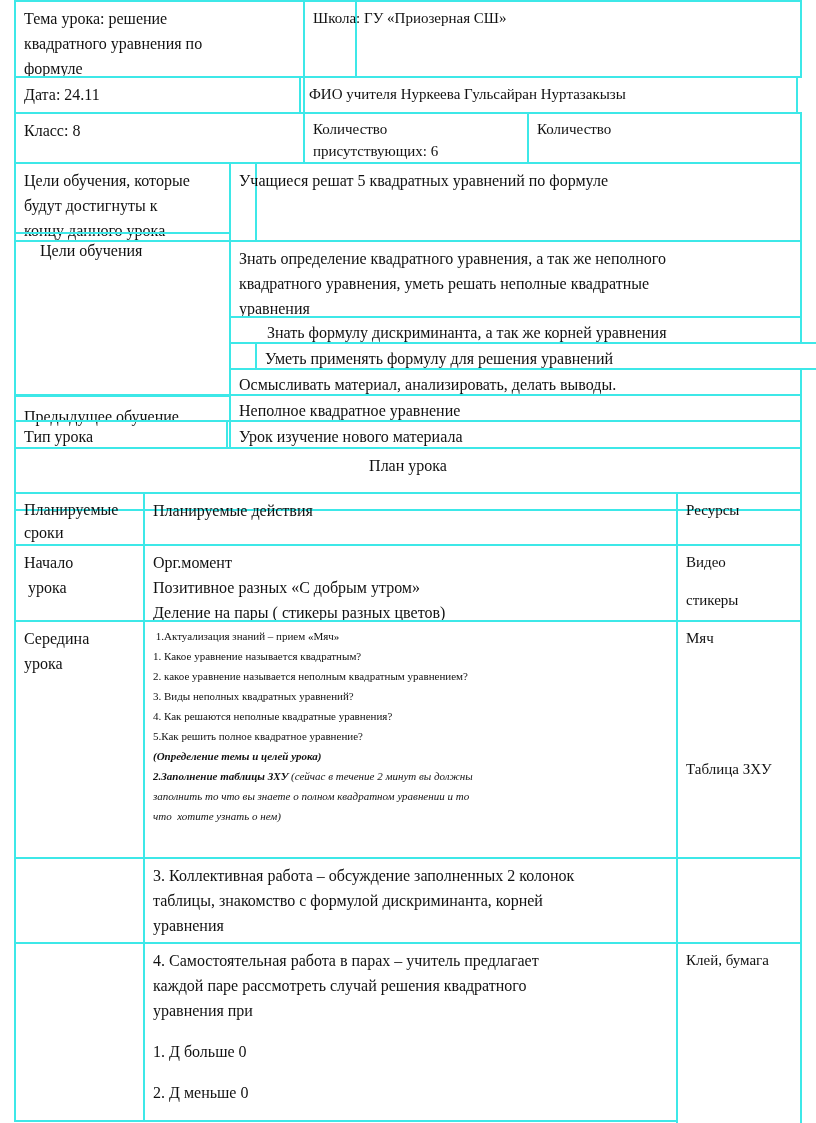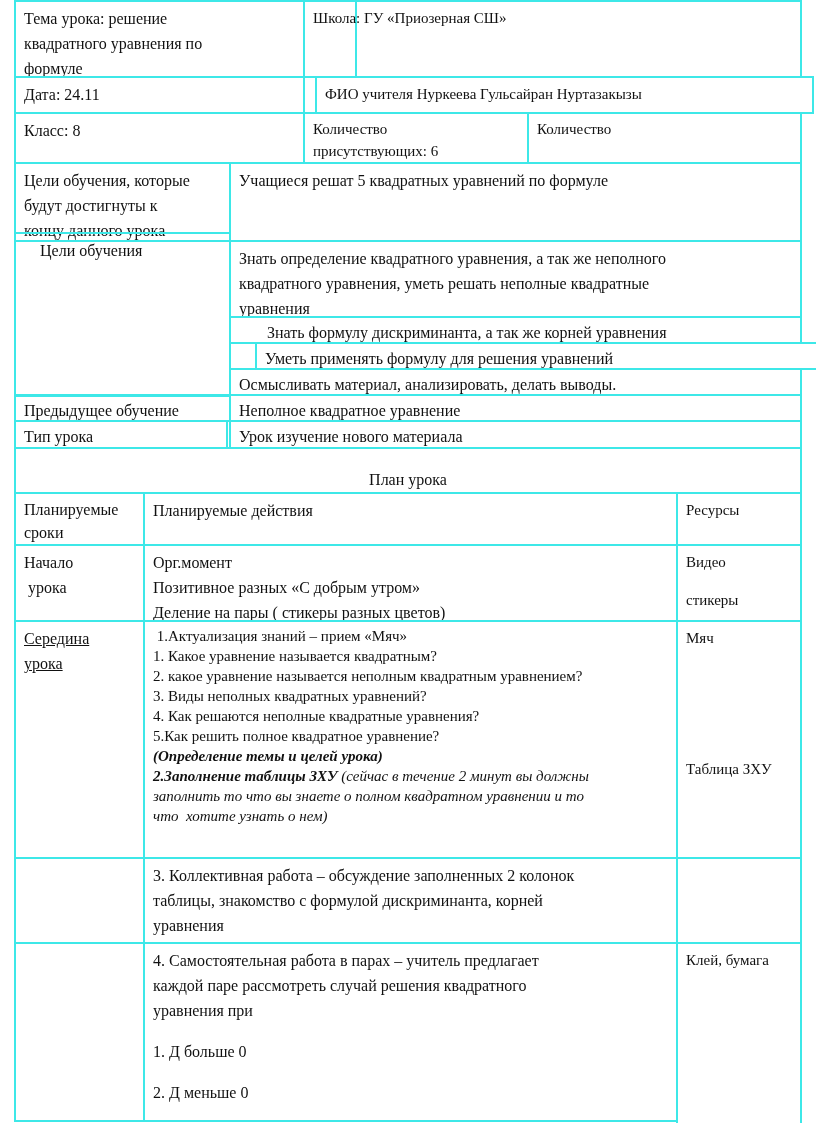--- a/index.html
+++ b/index.html
@@ -3,56 +3,56 @@
 <meta charset="utf-8">
 <style>
   html, body { margin: 0; padding: 0; background: #ffffff; }
   body { width: 816px; height: 1123px; position: relative; overflow: hidden;
          font-family: "Liberation Serif", "DejaVu Serif", serif; color: #111; }
   .cell { position: absolute; box-sizing: border-box; border: 2px solid #3de8e8;
           padding: 4px 8px; font-size: 16px; line-height: 25px; }
   .sm { font-size: 15px; line-height: 24px; }
   .line { display: block; white-space: nowrap; }
   .center { text-align: center; }
-  .mid-list .line { font-size: 15px; line-height: 20px; }
+  .mid-list .line { font-size: 11px; line-height: 20px; }
   .bi { font-weight: bold; font-style: italic; }
   .it { font-style: italic; }
   .gap { display: block; height: 16px; }
 </style>
 </head>
 <body>
 
 <div class="cell" style="left:14px;top:0;width:343px;height:78px;">
   <span class="line">Тема урока: решение</span>
   <span class="line">квадратного уравнения по</span>
   <span class="line">формуле</span>
 </div>
 <div class="cell sm" style="left:303px;top:0;width:499px;height:78px;">
   <span class="line">Школа: ГУ «Приозерная СШ»</span>
 </div>
 
 <div class="cell" style="left:14px;top:76px;width:291px;height:38px;">
   <span class="line">Дата: 24.11</span>
 </div>
-<div class="cell sm" style="left:315px;top:76px;width:499px;height:38px;">
+<div class="cell sm" style="left:299px;top:76px;width:499px;height:38px;">
   <span class="line">ФИО учителя Нуркеева Гульсайран Нуртазакызы</span>
 </div>
 
 <div class="cell" style="left:14px;top:112px;width:291px;height:52px;">
   <span class="line">Класс: 8</span>
 </div>
 <div class="cell sm" style="left:303px;top:112px;width:226px;height:52px;line-height:22px;">
   <span class="line">Количество</span>
   <span class="line">присутствующих: 6</span>
 </div>
 <div class="cell sm" style="left:527px;top:112px;width:275px;height:52px;line-height:22px;">
   <span class="line">Количество</span>
 </div>
 
-<div class="cell" style="left:14px;top:162px;width:217px;height:80px;">
+<div class="cell" style="left:14px;top:162px;width:243px;height:80px;">
   <span class="line">Цели обучения, которые</span>
   <span class="line">будут  достигнуты к</span>
   <span class="line">концу данного урока</span>
 </div>
 <div class="cell" style="left:229px;top:162px;width:573px;height:80px;">
   <span class="line">Учащиеся решат  5 квадратных уравнений по формуле</span>
 </div>
 
 <div class="cell" style="left:14px;top:232px;width:217px;height:165px;padding-left:24px;">
   <span class="line">Цели обучения</span>
@@ -65,35 +65,35 @@
 <div class="cell" style="left:229px;top:316px;width:573px;height:28px;padding-top:2px;padding-left:36px;">
   <span class="line">Знать формулу дискриминанта, а так же корней уравнения</span>
 </div>
 <div class="cell" style="left:229px;top:342px;width:573px;height:28px;padding-top:2px;margin-left:26px;">
   <span class="line">Уметь применять формулу для решения уравнений</span>
 </div>
 <div class="cell" style="left:229px;top:368px;width:573px;height:28px;padding-top:2px;">
   <span class="line">Осмысливать материал, анализировать, делать выводы.</span>
 </div>
 
-<div class="cell" style="left:14px;top:394px;width:217px;height:28px;padding-top:2px;">
+<div class="cell" style="left:14px;top:394px;width:217px;height:28px;padding-top:8px;">
   <span class="line">Предыдущее обучение</span>
 </div>
 <div class="cell" style="left:229px;top:394px;width:573px;height:28px;padding-top:2px;">
   <span class="line">Неполное квадратное уравнение</span>
 </div>
 
 <div class="cell" style="left:14px;top:420px;width:214px;height:29px;padding-top:2px;">
   <span class="line">Тип урока</span>
 </div>
 <div class="cell" style="left:229px;top:420px;width:573px;height:29px;padding-top:2px;">
   <span class="line">Урок изучение нового материала</span>
 </div>
 
-<div class="cell center" style="left:14px;top:447px;width:788px;height:47px;padding-top:18px;">
+<div class="cell center" style="left:14px;top:447px;width:788px;height:64px;padding-top:4px;">
   <span class="line">План урока</span>
 </div>
 
 <div class="cell" style="left:14px;top:492px;width:131px;height:54px;line-height:23px;">
   <span class="line">Планируемые</span>
   <span class="line">сроки</span>
 </div>
 <div class="cell" style="left:143px;top:492px;width:535px;height:54px;">
   <span class="line">Планируемые действия</span>
 </div>
@@ -108,21 +108,21 @@
 <div class="cell" style="left:143px;top:544px;width:535px;height:78px;">
   <span class="line">Орг.момент</span>
   <span class="line">Позитивное разных «С добрым утром»</span>
   <span class="line">Деление на пары ( стикеры разных цветов)</span>
 </div>
 <div class="cell sm" style="left:676px;top:544px;width:126px;height:78px;">
   <span class="line">Видео</span>
   <span class="line" style="margin-top:14px;">стикеры</span>
 </div>
 
-<div class="cell" style="left:14px;top:620px;width:131px;height:239px;text-decoration:underline;">
+<div class="cell" style="left:14px;top:620px;width:131px;height:239px;">
   <span class="line">Середина</span>
   <span class="line">урока</span>
 </div>
 <div class="cell mid-list" style="left:143px;top:620px;width:535px;height:239px;">
   <span class="line" style="white-space:pre;"> 1.Актуализация знаний – прием «Мяч»</span>
   <span class="line">1. Какое уравнение называется квадратным?</span>
   <span class="line">2. какое уравнение называется неполным квадратным уравнением?</span>
   <span class="line">3. Виды неполных квадратных уравнений?</span>
   <span class="line">4. Как решаются неполные квадратные уравнения?</span>
   <span class="line">5.Как решить полное квадратное уравнение?</span>

